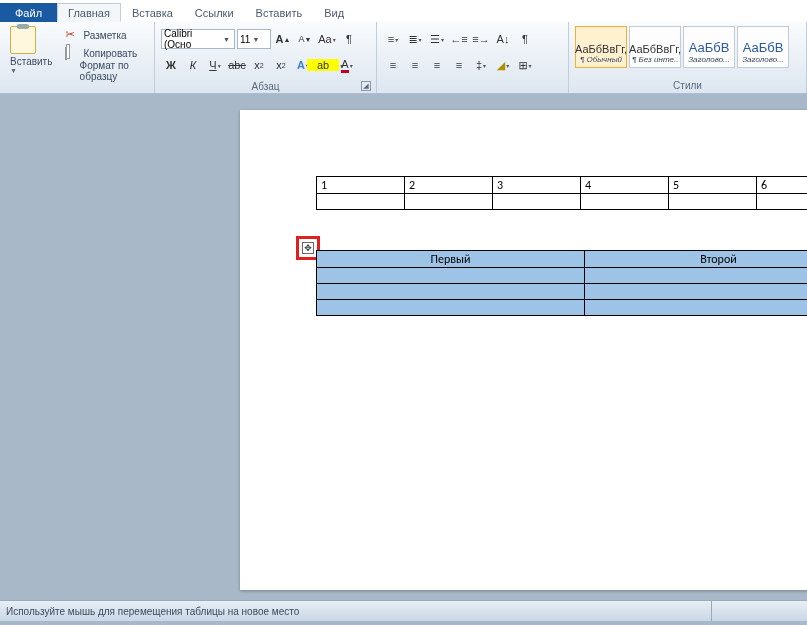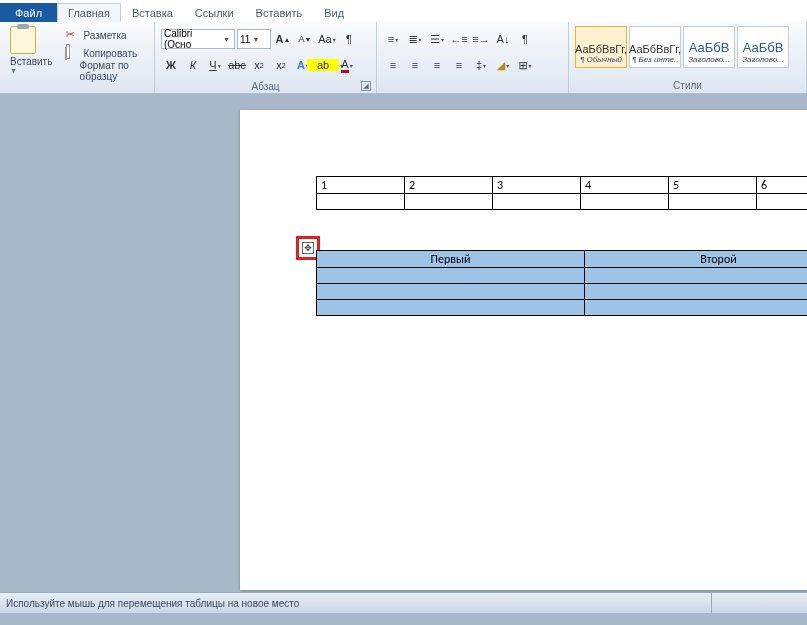--- a/index.html
+++ b/index.html
@@ -59,21 +59,21 @@
     .tbl1 { left:76px; top:66px; }
     .tbl1 td { width:88px; height:16px; }
     .tbl2 { left:76px; top:140px; }
     .tbl2 td { width:268px; height:16px; text-align:center; }
     .tbl2 tr { background:#9dc3e6; }
     .tbl2 td { border:1px solid #2a4a66; }
 
     .move-handle { position:absolute; left:56px; top:126px; width:24px; height:24px; border:3px solid #e02020; background:rgba(255,255,255,0.3); display:flex; align-items:center; justify-content:center; font-size:10px; color:#333; }
     .move-inner { width:12px; height:12px; border:1px solid #666; display:flex; align-items:center; justify-content:center; font-size:9px; }
 
-    .status { position:absolute; bottom:12px; left:0; right:0; height:21px; background:linear-gradient(#e8eef5,#cad7e5); border-top:1px solid #9ab; font-size:10px; color:#3a4a60; display:flex; align-items:center; padding:0 6px; }
+    .status { position:absolute; bottom:4px; left:0; right:0; height:21px; background:linear-gradient(#e8eef5,#cad7e5); border-top:1px solid #9ab; font-size:10px; color:#3a4a60; display:flex; align-items:center; padding:0 6px; }
     .status-split { position:absolute; right:95px; top:0; bottom:0; width:1px; background:#9ab; }
 
     .col { display:flex; flex-direction:column; }
   </style>
 </head>
 <body>
 
 <div class="tabs-row">
   <div class="tab file">Файл</div>
   <div class="tab active">Главная</div>

